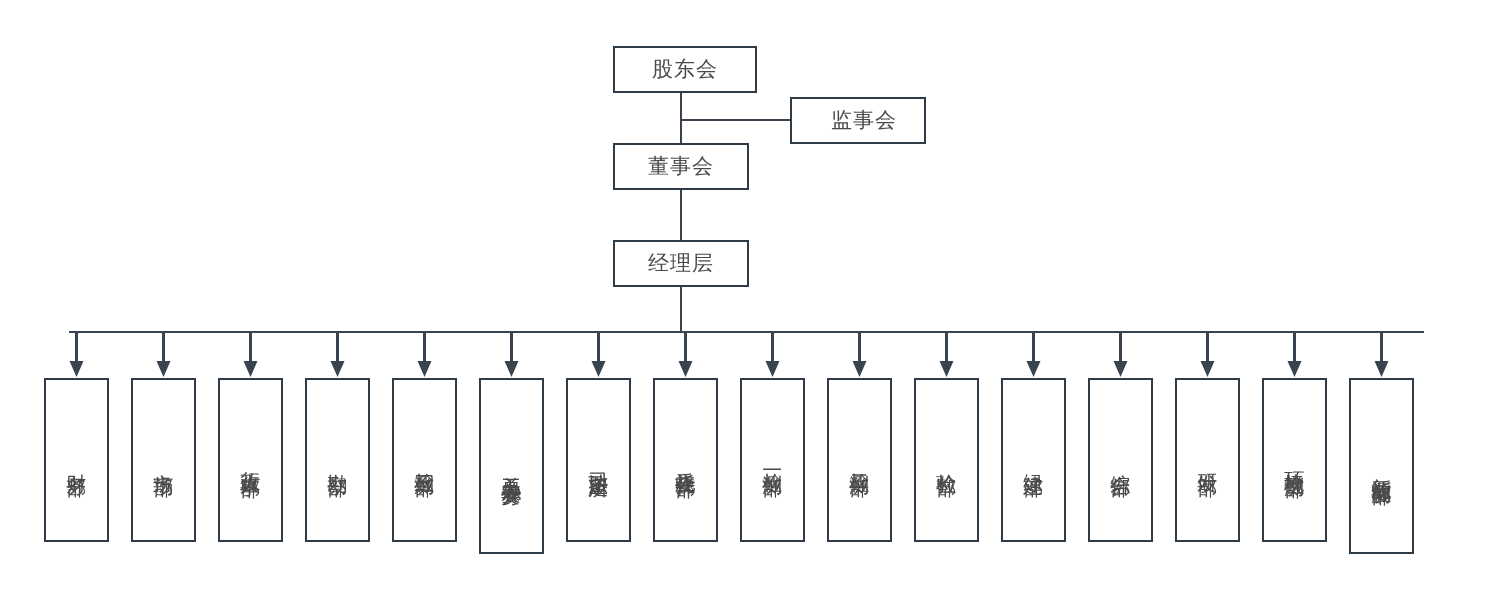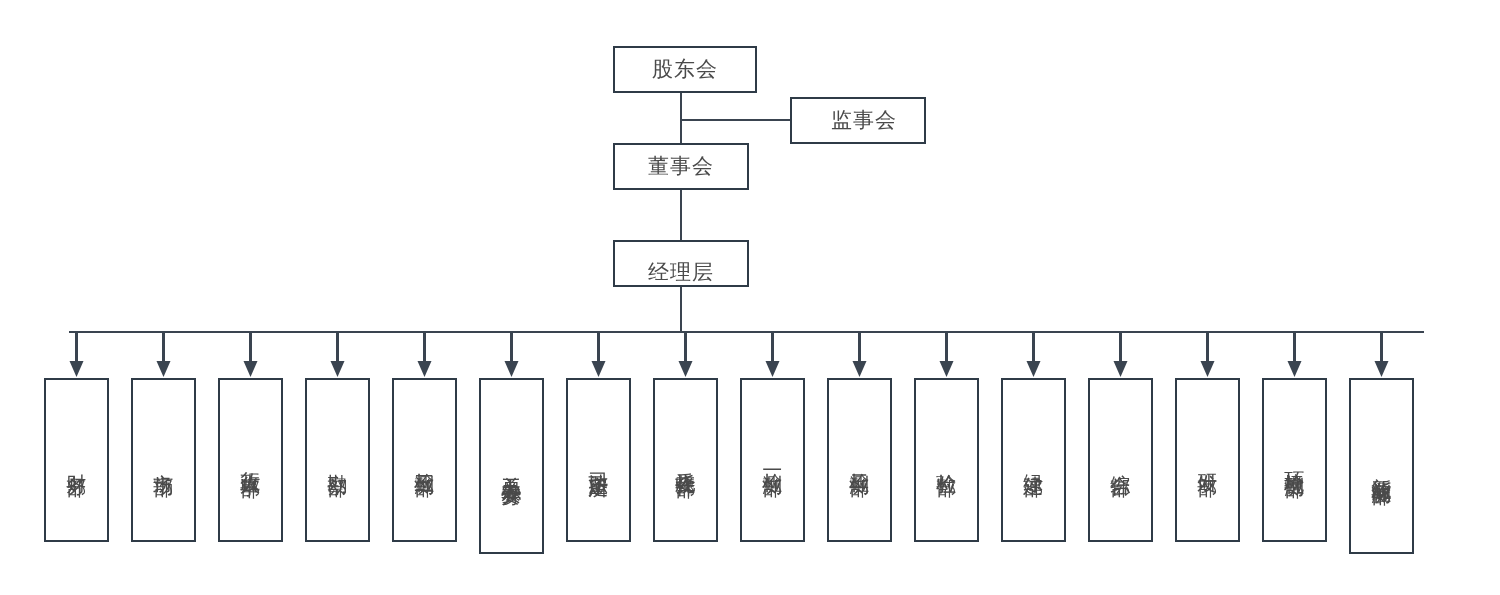--- a/index.html
+++ b/index.html
@@ -122,21 +122,21 @@
   </div>
 
   <div class="node node-top" style="left:790px; top:97px; width:136px; height:47px;padding-left:12px;">
     <span>监事会</span>
   </div>
 
   <div class="node node-top" style="left:613px; top:143px; width:136px; height:47px;">
     <span>董事会</span>
   </div>
 
-  <div class="node node-top" style="left:613px; top:240px; width:136px; height:47px;align-items:flex-end;">
+  <div class="node node-top" style="left:613px; top:240px; width:136px; height:47px;">
     <span>经理层</span>
   </div>
 
   <div id="dept-layer">
       <div class="node node-dept" style="left: 44px; top: 378px; width: 65px; height: 164px;">
         <span class="label">财务部</span>
       </div>
       <div class="node node-dept" style="left: 131px; top: 378px; width: 65px; height: 164px;">
         <span class="label">市场部</span>
       </div>

